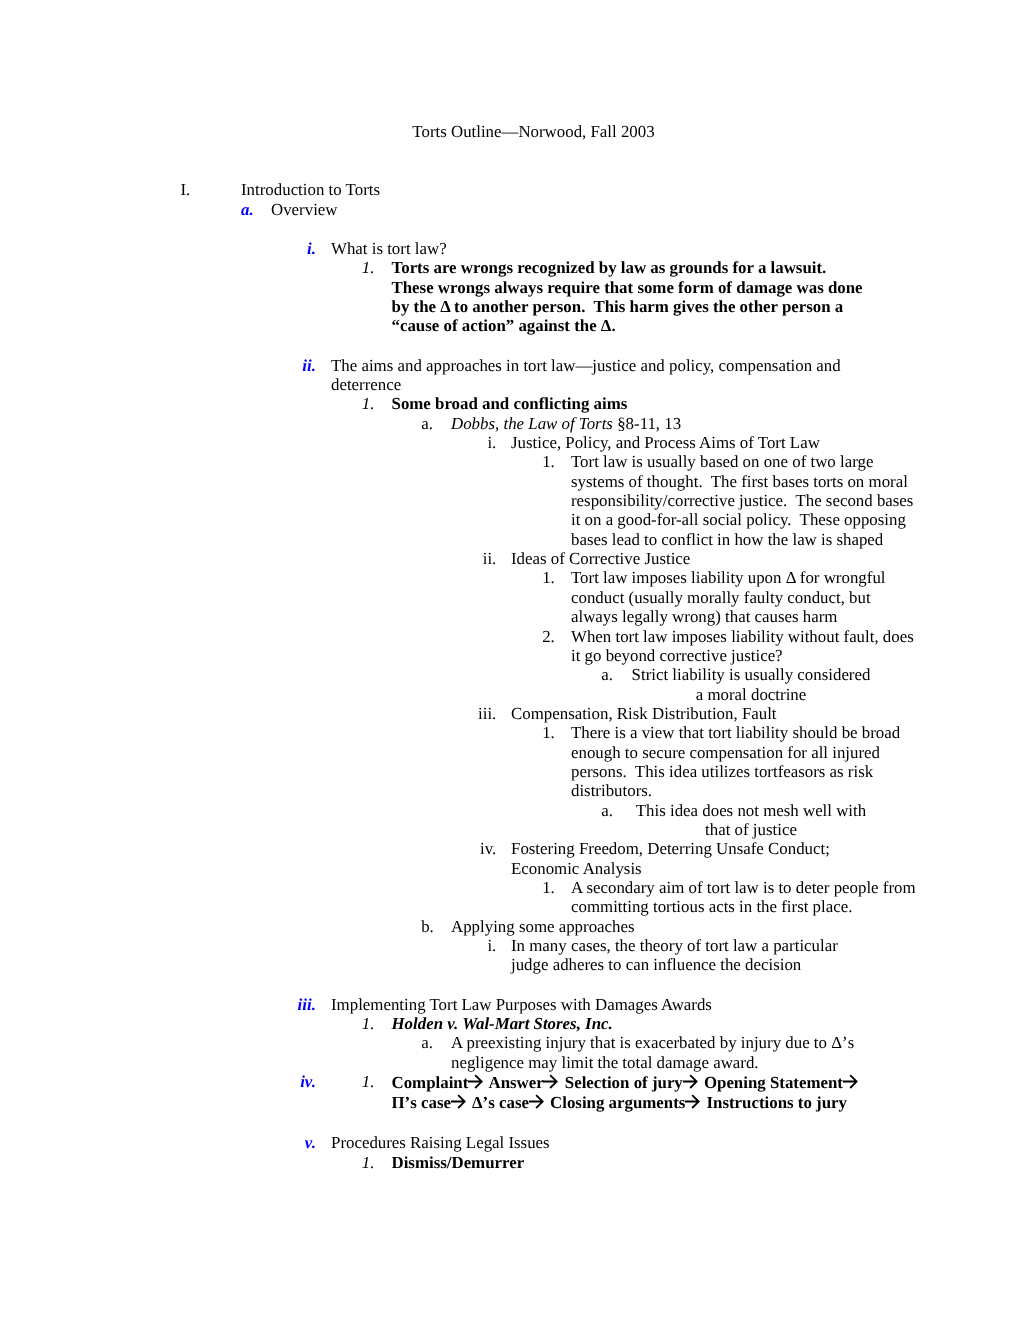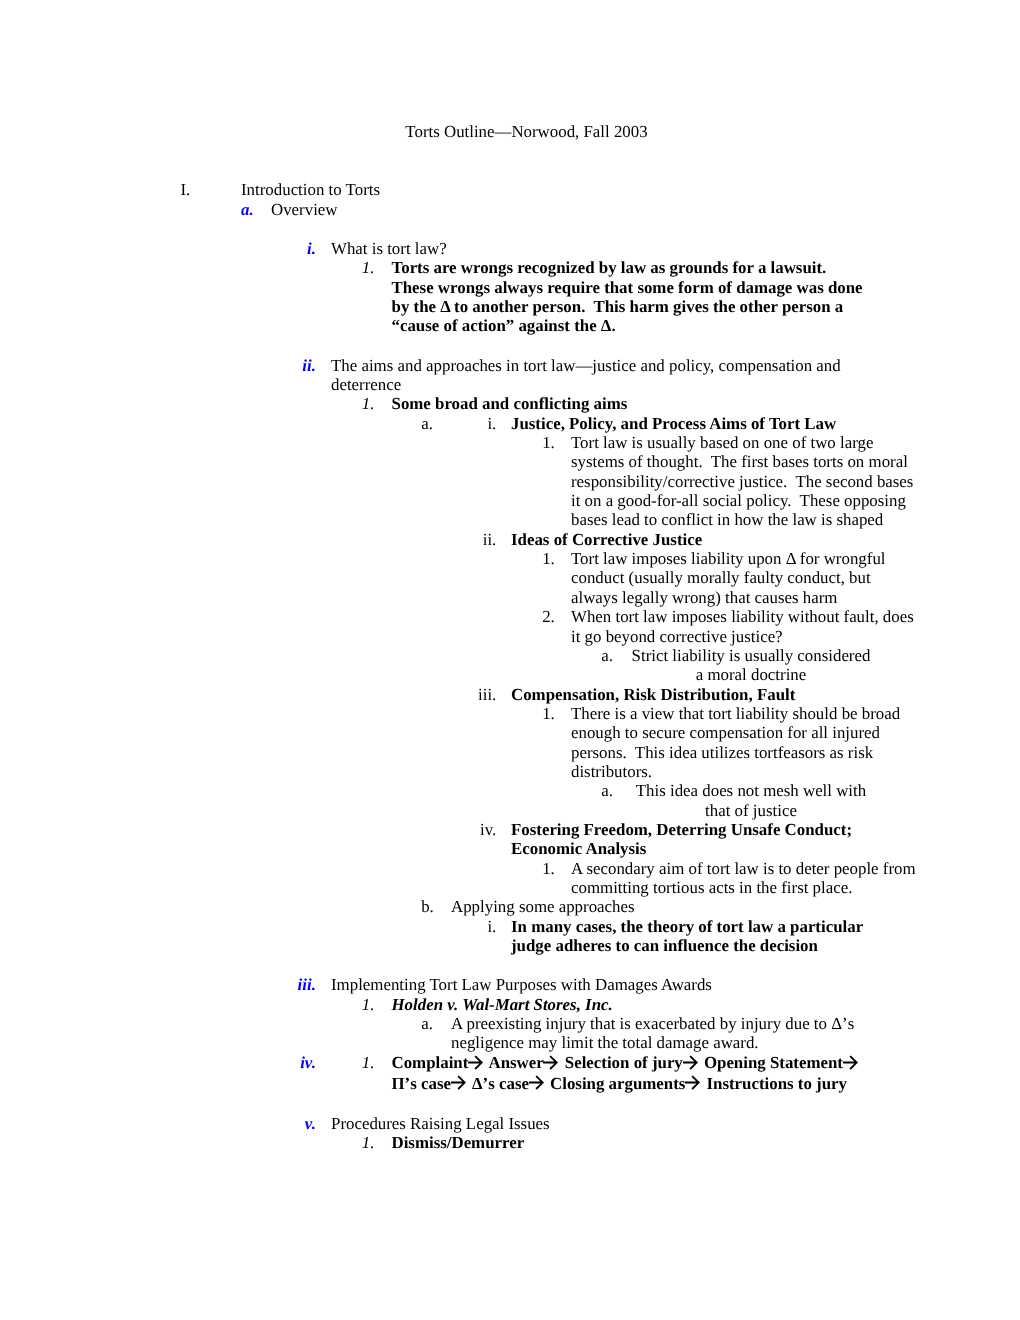--- a/index.html
+++ b/index.html
@@ -25,21 +25,21 @@
     overflow: hidden;
   }
   .doc {
     position: absolute;
     left: 0px;
     top: 0px;
     width: 1020px;
   }
   .doc-title {
     position: absolute;
-    left: 181px;
+    left: 188px;
     top: 122.0px;
     width: 691px;
     text-align: center;
     font-size: 16.87px;
     line-height: 19.34px;
   }
   #outline-root {
     position: absolute;
     left: 0px;
     top: 180.3px;
@@ -78,21 +78,21 @@
     height: 16.86px;
     overflow: visible;
   }
 
   
   .L1 > .tx { margin-left: 241px; margin-right: 149px; }
   .L2 > .tx { margin-left: 271px; margin-right: 149px; }
   .L3 > .tx { margin-left: 331px; margin-right: 149px; margin-top: 20px; }
   .L4 > .tx { margin-left: 391.5px; margin-right: 149px; font-weight: bold; }
   .L5 > .tx { margin-left: 451px; margin-right: 149px; }
-  .L6 > .tx { margin-left: 511px; margin-right: 149px; font-weight: bold; }
+  .L6 > .tx { margin-left: 511px; margin-right: 149px; }
   .L7 > .tx { margin-left: 571px; margin-right: 104px; }
   .L8 > .tx { margin-left: 631px; margin-right: 149px; text-align: center; }
 
   
   .L1 > .mk { left: 180.5px; }
   .L2 > .mk { left: 241px; }
   .L3 > .mk { left: 0; width: 315.9px; text-align: right; }
   .L4 > .mk { left: 361.8px; }
   .L5 > .mk { left: 421.2px; }
   .L6 > .mk { left: 0; width: 496.3px; text-align: right; }
@@ -105,21 +105,21 @@
 <div class="page">
   <div class="doc">
     <div class="doc-title">Torts Outline—Norwood, Fall 2003</div>
     <div id="outline-root">
         <div class="row L1"><span class="mk">I.</span><span class="tx">Introduction to Torts</span></div>
         <div class="row L2"><span class="mk blue">a.</span><span class="tx">Overview</span></div>
         <div class="row L3"><span class="mk blue">i.</span><span class="tx">What is tort law?</span></div>
         <div class="row L4"><span class="mk ital">1.</span><span class="tx">Torts are wrongs recognized by law as grounds for a lawsuit.  These wrongs always require that some form of damage was done by the Δ to another person.  This harm gives the other person a “cause of action” against the Δ.</span></div>
         <div class="row L3"><span class="mk blue">ii.</span><span class="tx">The aims and approaches in tort law—justice and policy, compensation and deterrence</span></div>
         <div class="row L4"><span class="mk ital">1.</span><span class="tx">Some broad and conflicting aims</span></div>
-        <div class="row L5"><span class="mk">a.</span></div>
+        <div class="row L5"><span class="mk">a.</span><span class="tx"><span class="ital">Dobbs, the Law of Torts</span><span> §8-11, 13</span></span></div>
         <div class="row L6"><span class="mk">i.</span><span class="tx">Justice, Policy, and Process Aims of Tort Law</span></div>
         <div class="row L7"><span class="mk">1.</span><span class="tx">Tort law is usually based on one of two large systems of thought.  The first bases torts on moral responsibility/corrective justice.  The second bases it on a good-for-all social policy.  These opposing bases lead to conflict in how the law is shaped</span></div>
         <div class="row L6"><span class="mk">ii.</span><span class="tx">Ideas of Corrective Justice</span></div>
         <div class="row L7"><span class="mk">1.</span><span class="tx">Tort law imposes liability upon Δ for wrongful conduct (usually morally faulty conduct, but always legally wrong) that causes harm</span></div>
         <div class="row L7"><span class="mk">2.</span><span class="tx">When tort law imposes liability without fault, does it go beyond corrective justice?</span></div>
         <div class="row L8"><span class="mk">a.</span><span class="tx">Strict liability is usually considered a moral doctrine</span></div>
         <div class="row L6"><span class="mk">iii.</span><span class="tx">Compensation, Risk Distribution, Fault</span></div>
         <div class="row L7"><span class="mk">1.</span><span class="tx">There is a view that tort liability should be broad enough to secure compensation for all injured persons.  This idea utilizes tortfeasors as risk distributors.</span></div>
         <div class="row L8"><span class="mk">a.</span><span class="tx">This idea does not mesh well with that of justice</span></div>
         <div class="row L6"><span class="mk">iv.</span><span class="tx">Fostering Freedom, Deterring Unsafe Conduct; Economic Analysis</span></div>

